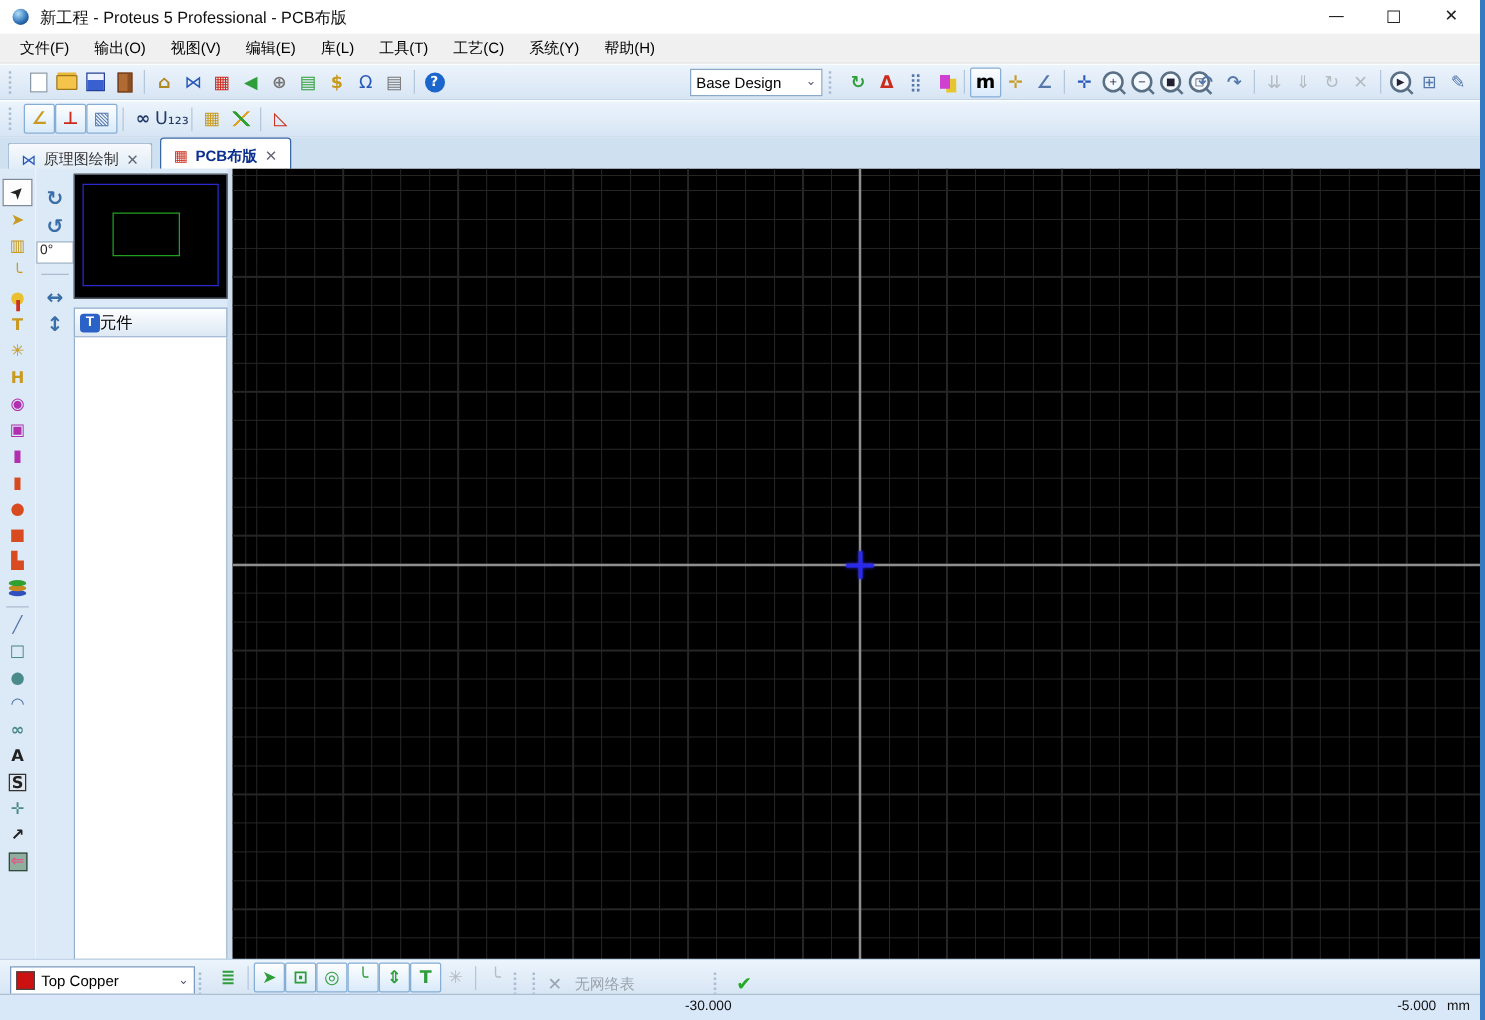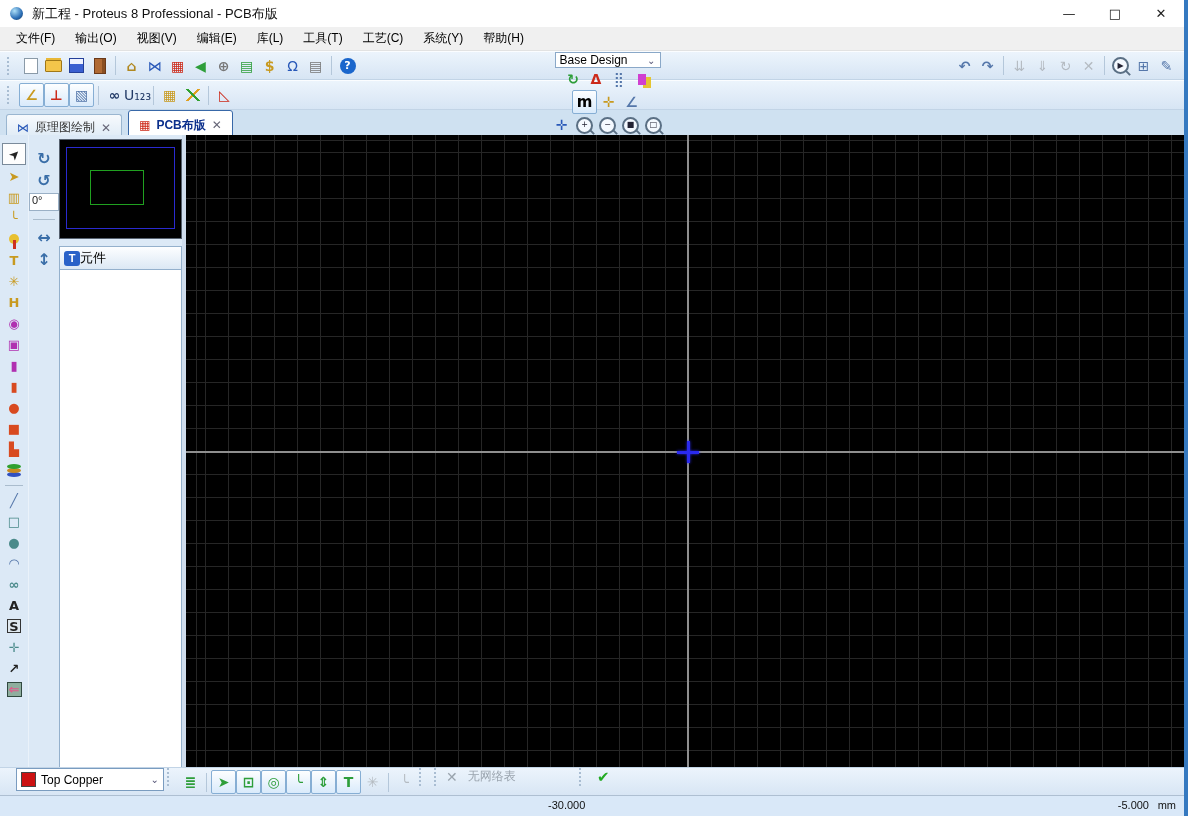--- a/index.html
+++ b/index.html
@@ -100,22 +100,22 @@
     repeating-linear-gradient(to right,#262626 0 1px,transparent 1px 23px),
     repeating-linear-gradient(to bottom,#262626 0 1px,transparent 1px 23px),#000;
     background-position:19px 17px;}
   .axis-v{position:absolute;left:501px;top:0;bottom:0;width:2px;background:#8f8f8f;}
   .axis-h{position:absolute;top:316px;left:0;right:0;height:2px;background:#8f8f8f;}
   .crosshair{position:absolute;left:502px;top:317px;width:0;height:0;}
   .crosshair::before{content:"";position:absolute;left:-11px;top:-1px;width:22px;height:3px;background:#2a2aee;box-shadow:0 0 3px #2a2aee;}
   .crosshair::after{content:"";position:absolute;top:-11px;left:-1px;height:22px;width:3px;background:#2a2aee;box-shadow:0 0 3px #2a2aee;}
 
   
-  .bottombar{position:absolute;left:0;right:0;bottom:20px;height:28px;display:flex;align-items:flex-start;
-    background:linear-gradient(#ecf4fc,#d7e5f4);border-top:1px solid #c2d4e6;padding-left:16px;}
+  .bottombar{position:absolute;left:0;right:0;bottom:20px;height:28px;display:flex;align-items:flex-end;
+    background:linear-gradient(#ecf4fc,#d7e5f4);border-top:1px solid #c2d4e6;padding-left:8px;}
   .layerbox{width:138px;height:21px;background:#fff;border:1px solid #7a9cc0;display:flex;align-items:center;padding:0 4px;gap:5px;}
   .layerbox .swatch{width:13px;height:13px;background:#cc1111;border:1px solid #444;}
   .layerbox .val{flex:1;font-size:12px;color:#000;}
   .layerbox .chev{color:#557;font-size:10px;font-family:"DejaVu Sans",sans-serif;}
   .bpath{font-size:11px;color:#222;flex:1;padding-left:6px;white-space:nowrap;overflow:hidden;}
   .netlist-box{width:130px;display:flex;align-items:center;gap:10px;}
   .netlist-box .nx{color:#9aa4ae;font-weight:bold;font-family:"DejaVu Sans",sans-serif;font-size:14px;}
   .netlist-box .nl{color:#9aa4ae;font-size:12px;}
   .drc-box{width:248px;display:flex;align-items:center;}
   .drc-box .dv{color:#22aa22;font-weight:bold;font-family:"DejaVu Sans",sans-serif;font-size:15px;margin-left:6px;}
@@ -126,21 +126,21 @@
   .statusbar span{position:absolute;top:3px;font-size:11px;color:#111;}
   .coord-x{left:548px;} .coord-y{right:35px;} .units{right:8px;}
 </style>
 </head>
 <body>
 
 <div id="app">
 
   <div class="titlebar">
     <span class="applogo"></span>
-    <span class="title-text">新工程 - Proteus 8 Professional - PCB布版</span>
+    <span class="title-text">新工程 - Proteus 5 Professional - PCB布版</span>
     <div class="win-controls">
       <span class="win-btn">—</span>
       <span class="win-btn">□</span>
       <span class="win-btn">✕</span>
     </div>
   </div>
 
   <div class="menubar">
 
   <span class="menu-item"><span>文件(F)</span></span>
@@ -205,21 +205,21 @@
         </div>
       <span class="vsep"></span>
       <div class="tb-cluster">
 
       <span class="tbi i-help">
             <span class="g">?</span>
           </span>
         </div>
     </div>
 
-    <div class="tb-cluster abs" style="left:550px;flex-direction:column;">
+    <div class="tb-cluster abs" style="left:550px;">
       <div class="combo">
         <span class="val">Base Design</span>
         <span class="chev">⌄</span>
       </div>
       <span class="grip"></span>
       <div class="tb-cluster">
 
       <span class="tbi c-green bold">
             <span class="g">↻</span>
           </span>

